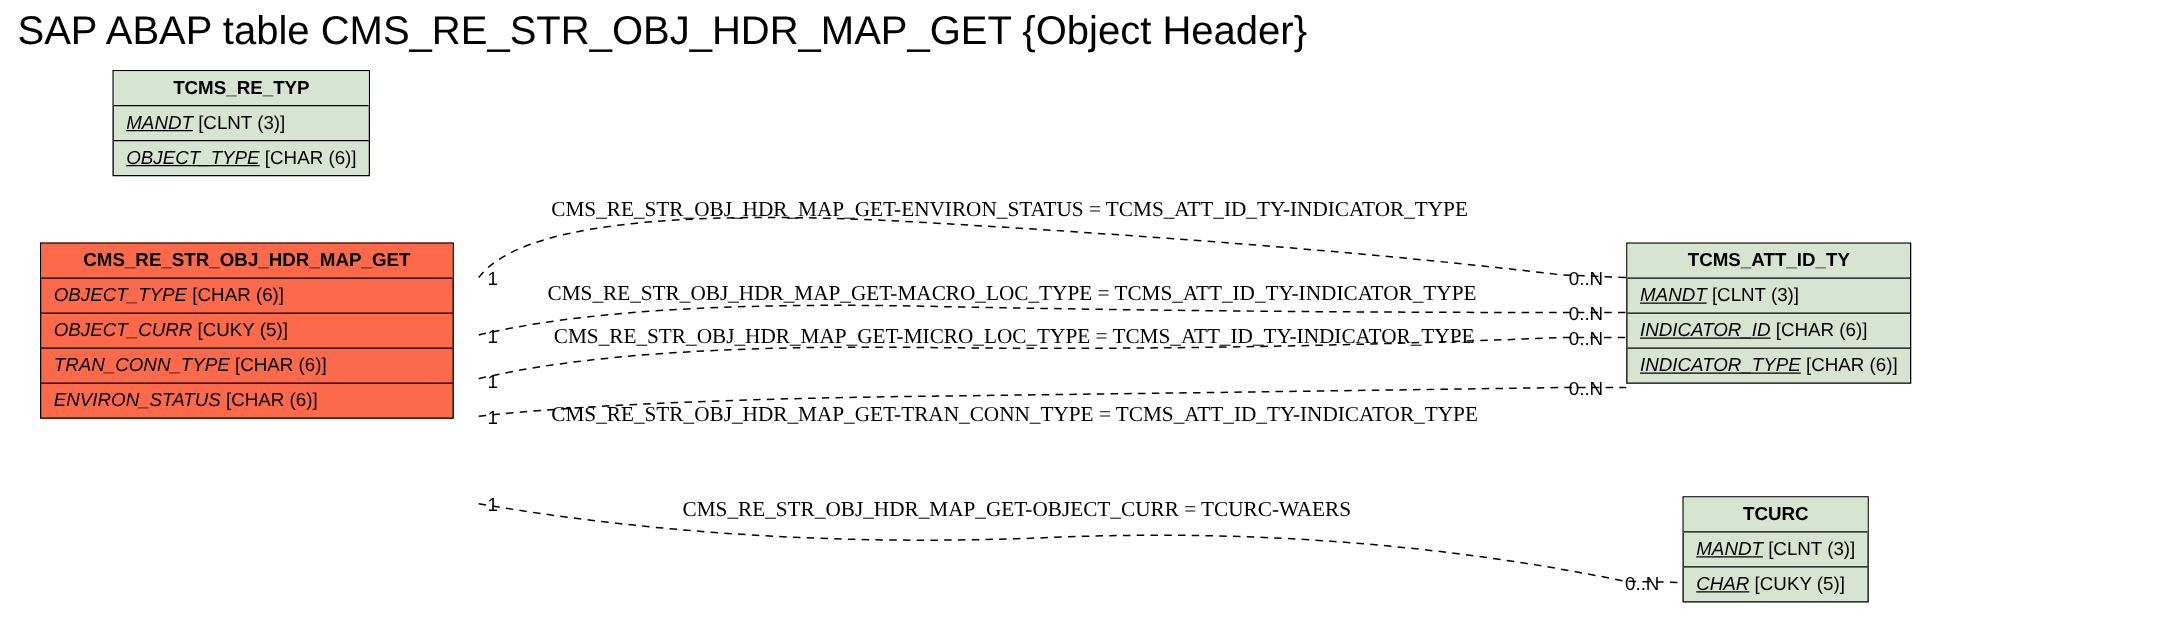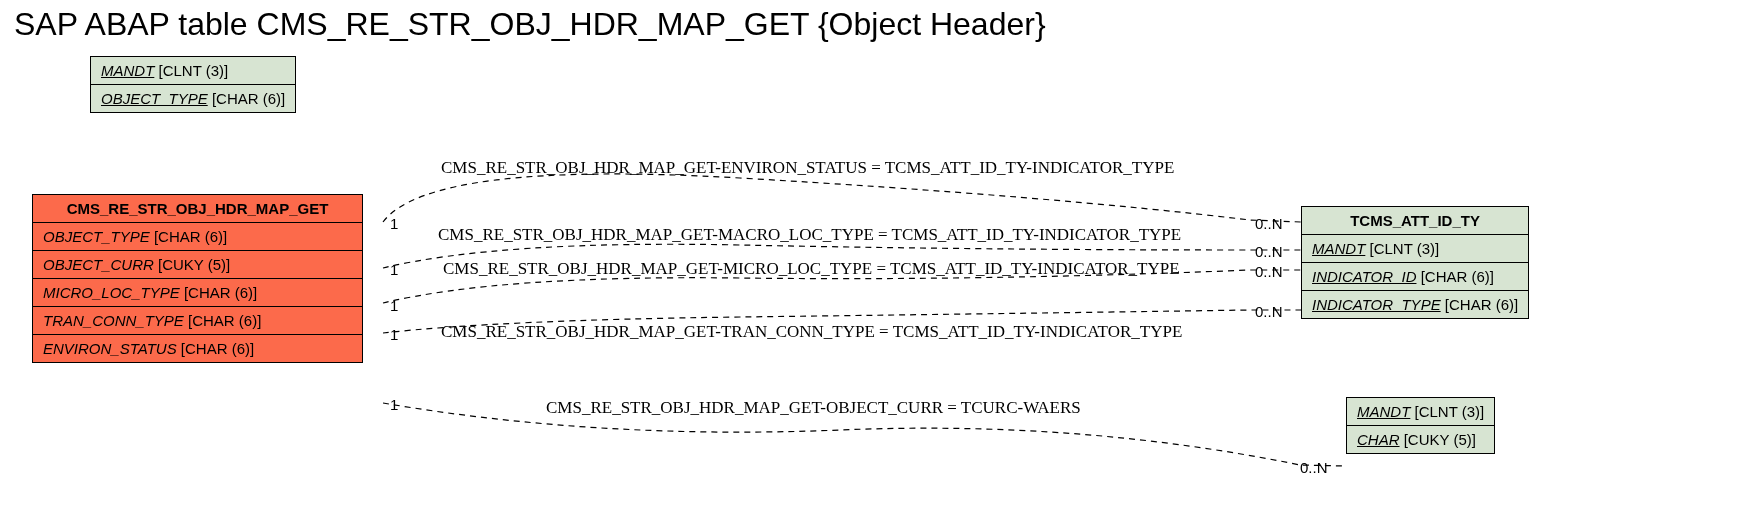--- a/index.html
+++ b/index.html
@@ -62,20 +62,21 @@
     height: 507px;
     pointer-events: none;
   }
 </style>
 </head>
 <body>
 
 <div class="title">SAP ABAP table CMS_RE_STR_OBJ_HDR_MAP_GET {Object Header}</div>
 
 <div class="entity green" style="top:56px; left:90px;">
+  <div class="hdr">TCMS_RE_TYP</div>
   <div class="row">
     <span class="fname key">MANDT</span>
     <span>[CLNT (3)]</span>
   </div>
   <div class="row">
     <span class="fname key">OBJECT_TYPE</span>
     <span>[CHAR (6)]</span>
   </div>
 </div>
 
@@ -83,50 +84,47 @@
   <div class="hdr">CMS_RE_STR_OBJ_HDR_MAP_GET</div>
   <div class="row">
     <span class="fname">OBJECT_TYPE</span>
     <span>[CHAR (6)]</span>
   </div>
   <div class="row">
     <span class="fname">OBJECT_CURR</span>
     <span>[CUKY (5)]</span>
   </div>
   <div class="row">
-    <span class="fname">MICRO_LOC_TYPE</span>
-    <span>[CHAR (6)]</span>
-  </div>
-  <div class="row">
     <span class="fname">TRAN_CONN_TYPE</span>
     <span>[CHAR (6)]</span>
   </div>
   <div class="row">
     <span class="fname">ENVIRON_STATUS</span>
     <span>[CHAR (6)]</span>
   </div>
 </div>
 
-<div class="entity green" style="top:206px; left:1301px;">
+<div class="entity green" style="top:194px; left:1301px;">
   <div class="hdr">TCMS_ATT_ID_TY</div>
   <div class="row">
     <span class="fname key">MANDT</span>
     <span>[CLNT (3)]</span>
   </div>
   <div class="row">
     <span class="fname key">INDICATOR_ID</span>
     <span>[CHAR (6)]</span>
   </div>
   <div class="row">
     <span class="fname key">INDICATOR_TYPE</span>
     <span>[CHAR (6)]</span>
   </div>
 </div>
 
 <div class="entity green" style="top:397px; left:1346px;">
+  <div class="hdr">TCURC</div>
   <div class="row">
     <span class="fname key">MANDT</span>
     <span>[CLNT (3)]</span>
   </div>
   <div class="row">
     <span class="fname key">CHAR</span>
     <span>[CUKY (5)]</span>
   </div>
 </div>
 

